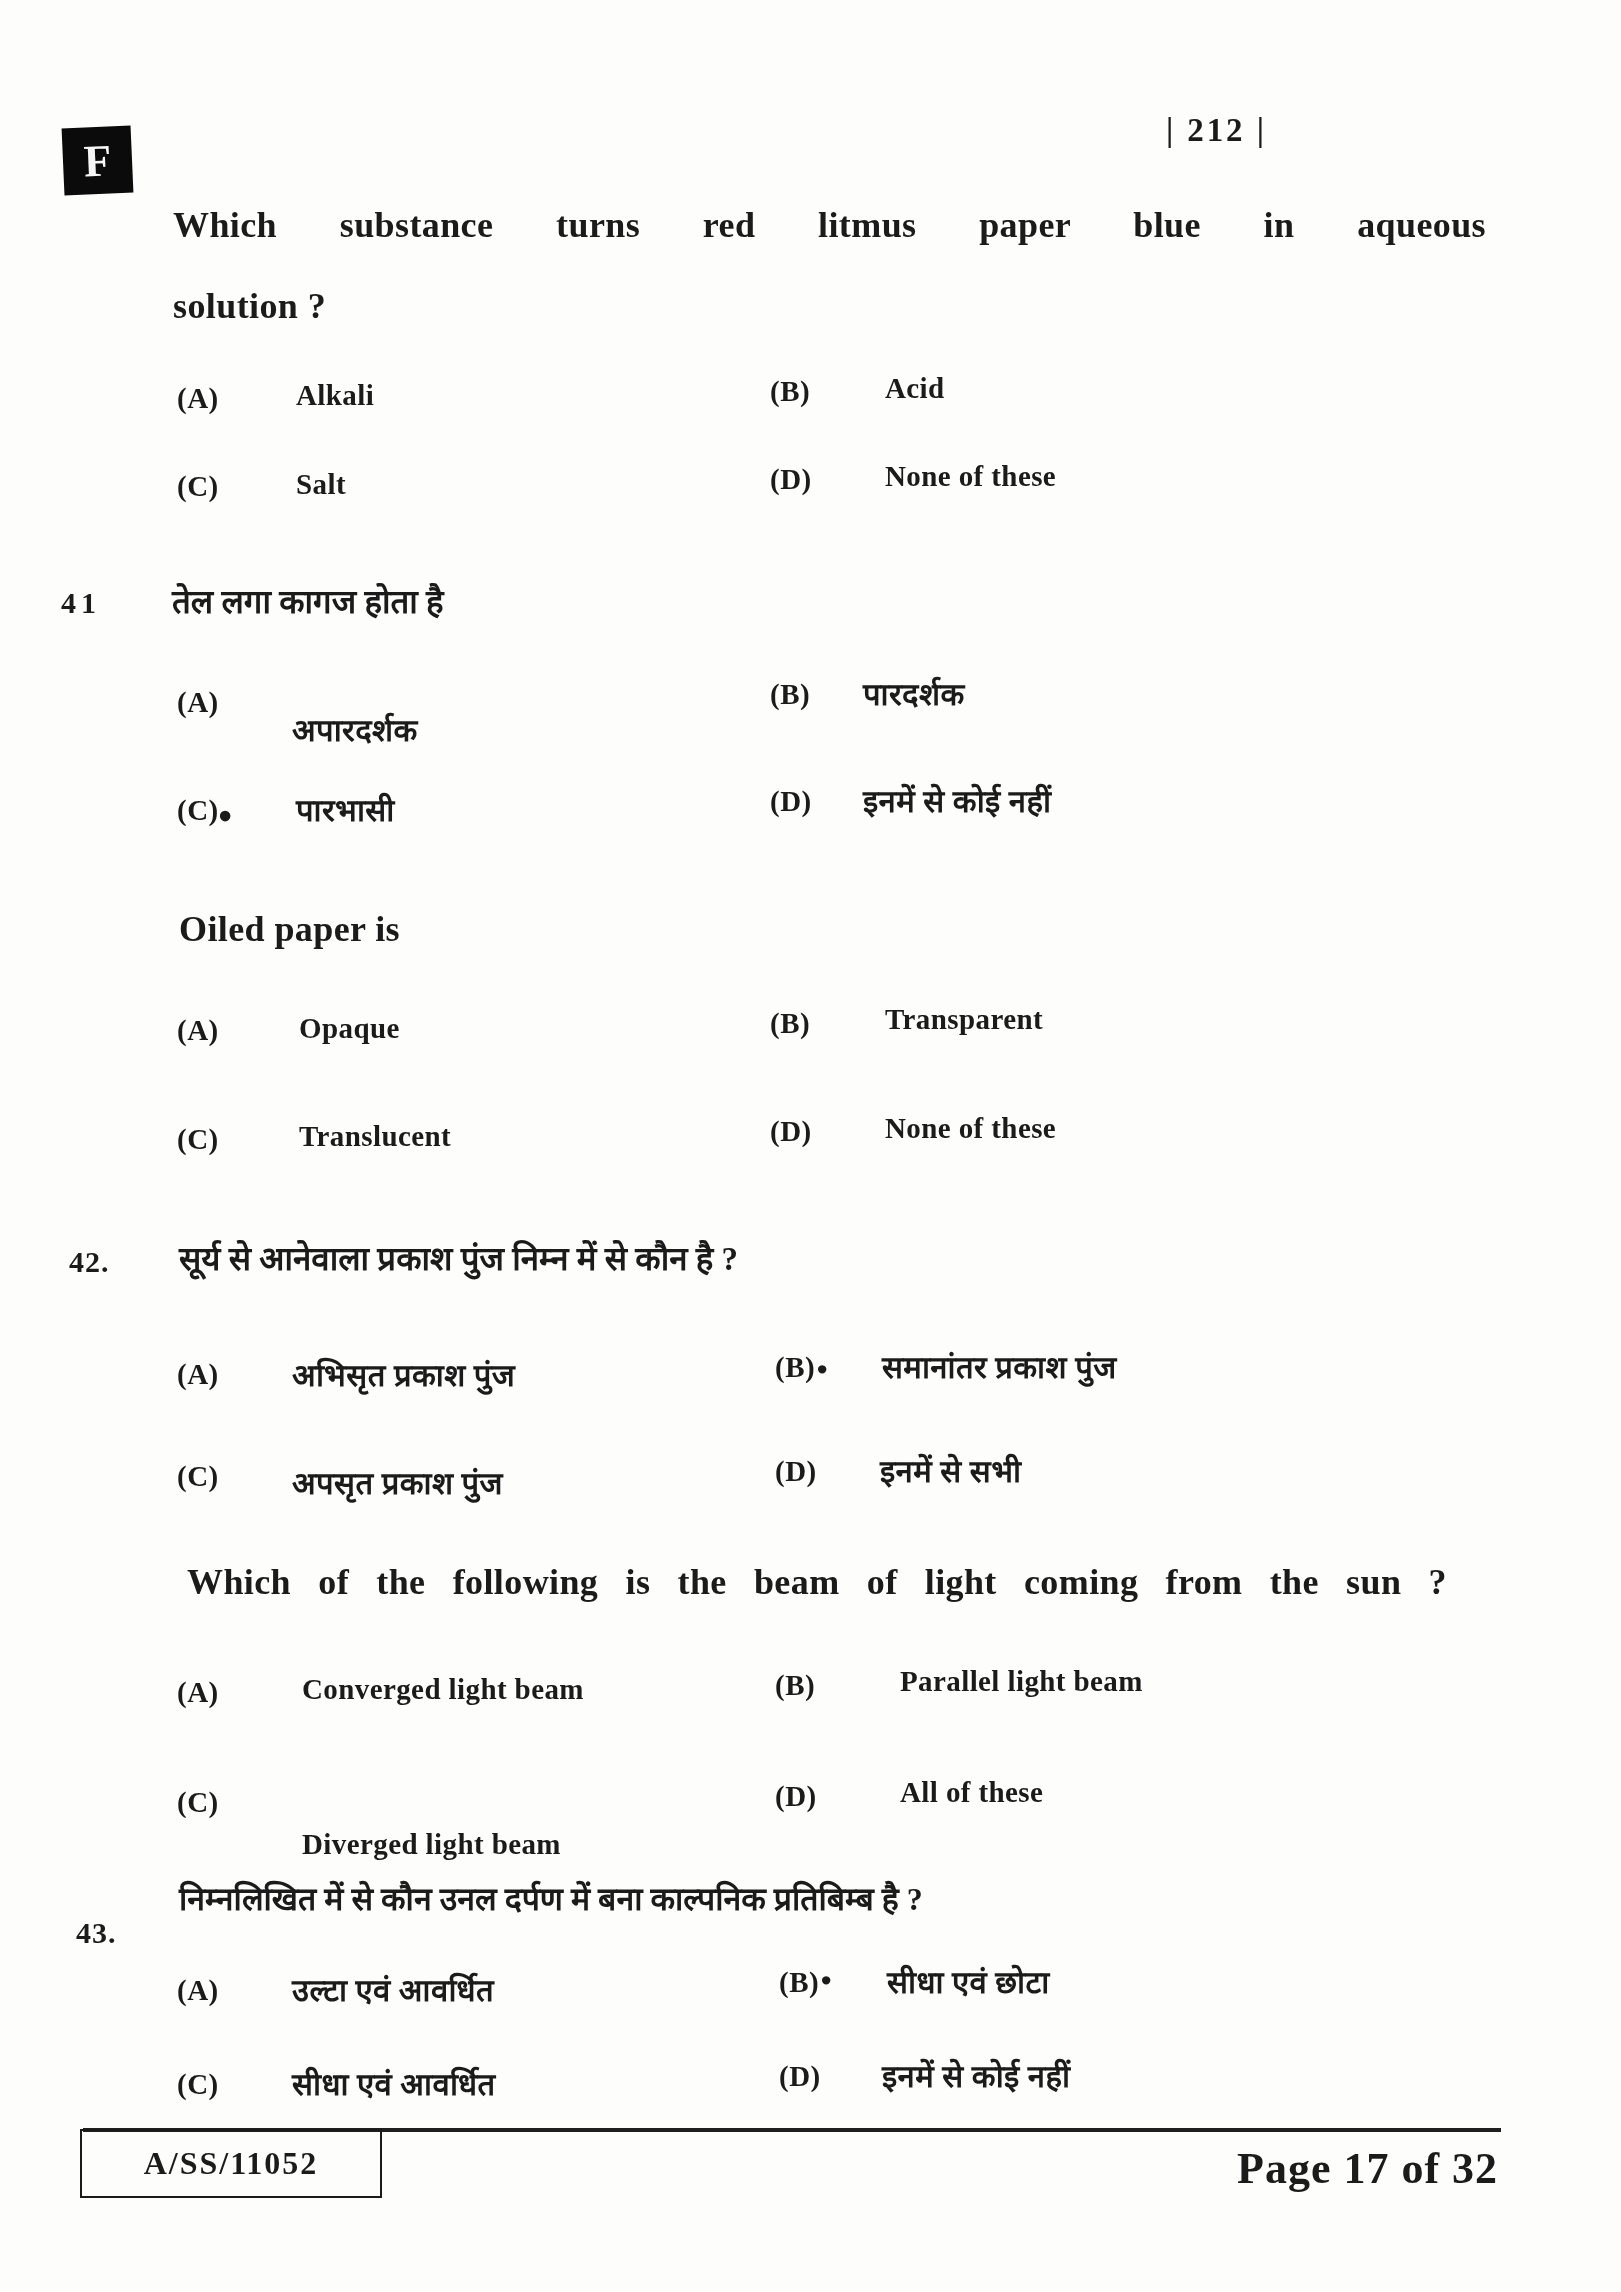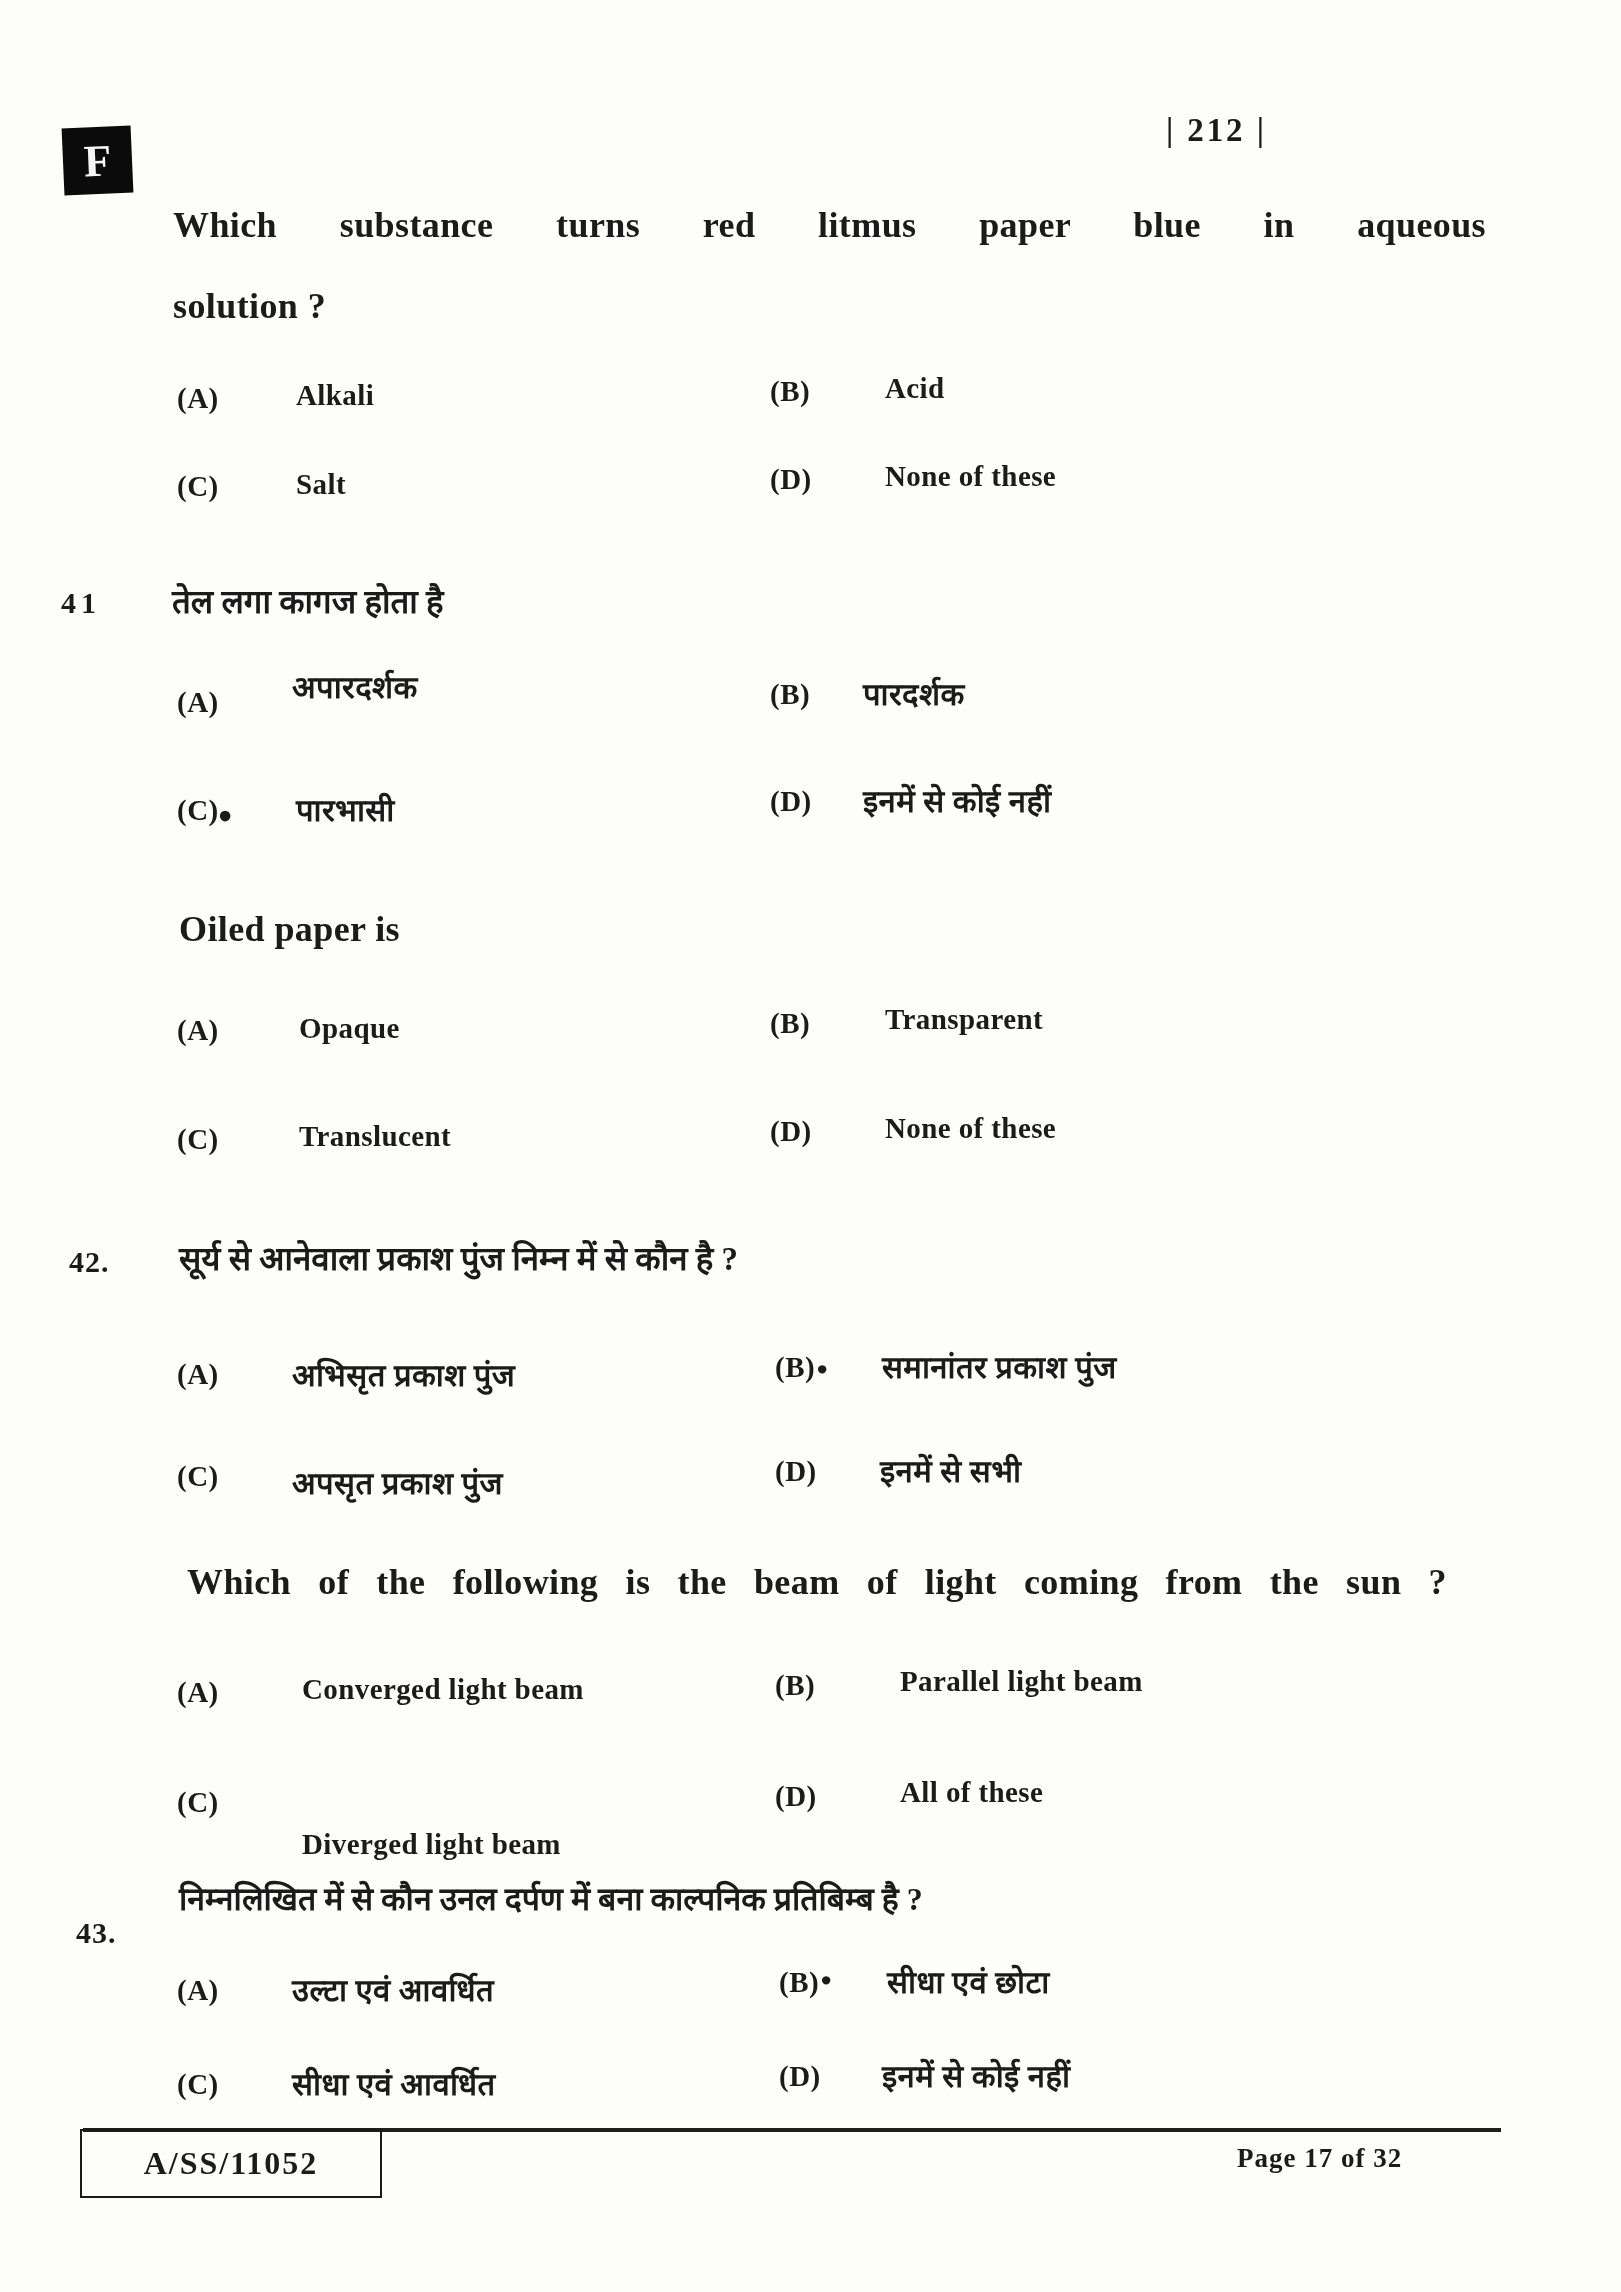--- a/index.html
+++ b/index.html
@@ -34,21 +34,21 @@
   .dot.med{font-size:19.6px;vertical-align:2px;margin-left:1px;}
   .dot.hi2{font-size:19.6px;vertical-align:5.9px;margin-left:1px;}
   
   .hline{position:absolute;background:#1f1f1f;}
   .codebox{
     position:absolute;left:80px;top:2129px;width:302px;height:69px;
     border:2.9px solid #1a1a1a;box-sizing:border-box;
     display:flex;align-items:center;justify-content:center;
   }
   .codebox span{font-size:32px;font-weight:700;letter-spacing:2px;}
-  .pageinfo{font-size:27px;font-weight:700;letter-spacing:1px;}
+  .pageinfo{font-size:44px;font-weight:700;letter-spacing:1px;}
 </style>
 </head>
 <body>
 
 <div class="page">
 
   <div class="fbadge">
     <span>F</span>
   </div>
   <div class="abs pmark" style="left:1166px;top:112px;">| 212 |</div>
@@ -62,21 +62,21 @@
   <div class="abs otext" style="left:885px;top:372px;">Acid</div>
   <div class="abs olabel" style="left:177px;top:470px;">(C)</div>
   <div class="abs otext" style="left:296px;top:468px;">Salt</div>
   <div class="abs olabel" style="left:770px;top:463px;">(D)</div>
   <div class="abs otext" style="left:885px;top:460px;">None of these</div>
 
   <div class="abs qnum" style="left:61px;top:586px;">41</div>
   <div class="abs qhi" style="left:172px;top:578px;">तेल लगा कागज होता है</div>
 
   <div class="abs olabel" style="left:177px;top:686px;">(A)</div>
-  <div class="abs otext hi" style="left:292px;top:665px;text-align:right;">अपारदर्शक</div>
+  <div class="abs otext hi" style="left:292px;top:708px;text-align:right;">अपारदर्शक</div>
   <div class="abs olabel" style="left:770px;top:678px;">(B)</div>
   <div class="abs otext hi" style="left:863px;top:672px;">पारदर्शक</div>
   <div class="abs olabel" style="left:177px;top:794px;"><span>(C)</span><span class="dot big">●</span></div>
   <div class="abs otext hi" style="left:296px;top:788px;">पारभासी</div>
   <div class="abs olabel" style="left:770px;top:785px;">(D)</div>
   <div class="abs otext hi" style="left:863px;top:779px;">इनमें से कोई नहीं</div>
 
   <div class="abs qline" style="left:179px;top:908px;font-weight:700;">Oiled paper is</div>
 
   <div class="abs olabel" style="left:177px;top:1014px;">(A)</div>

